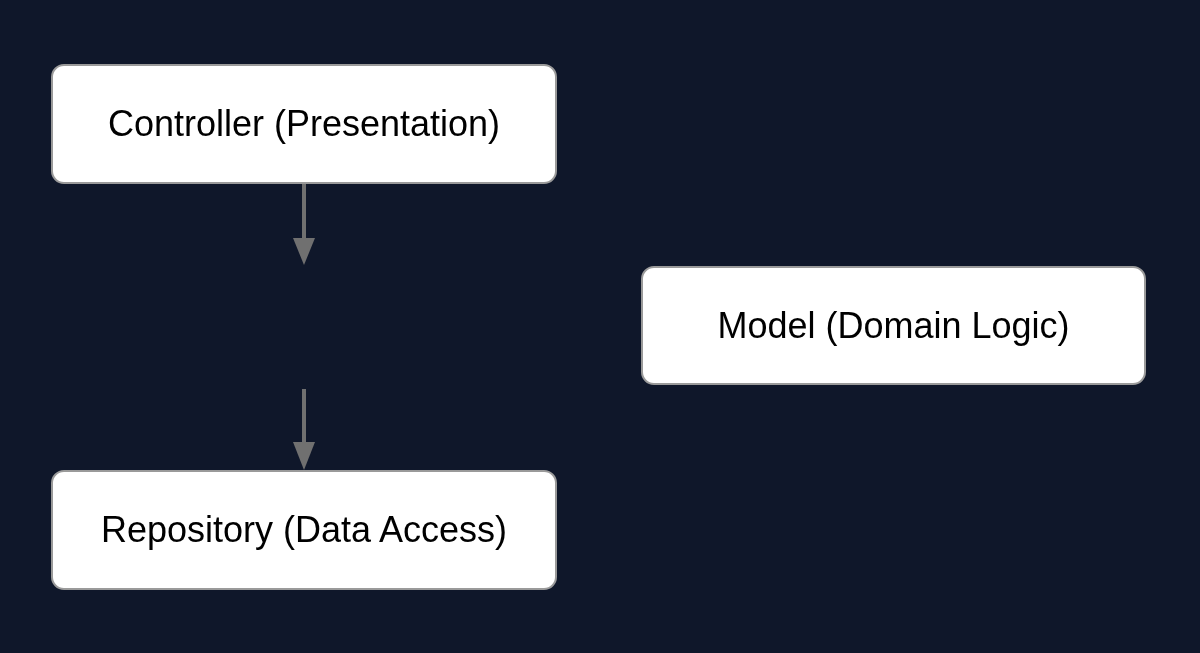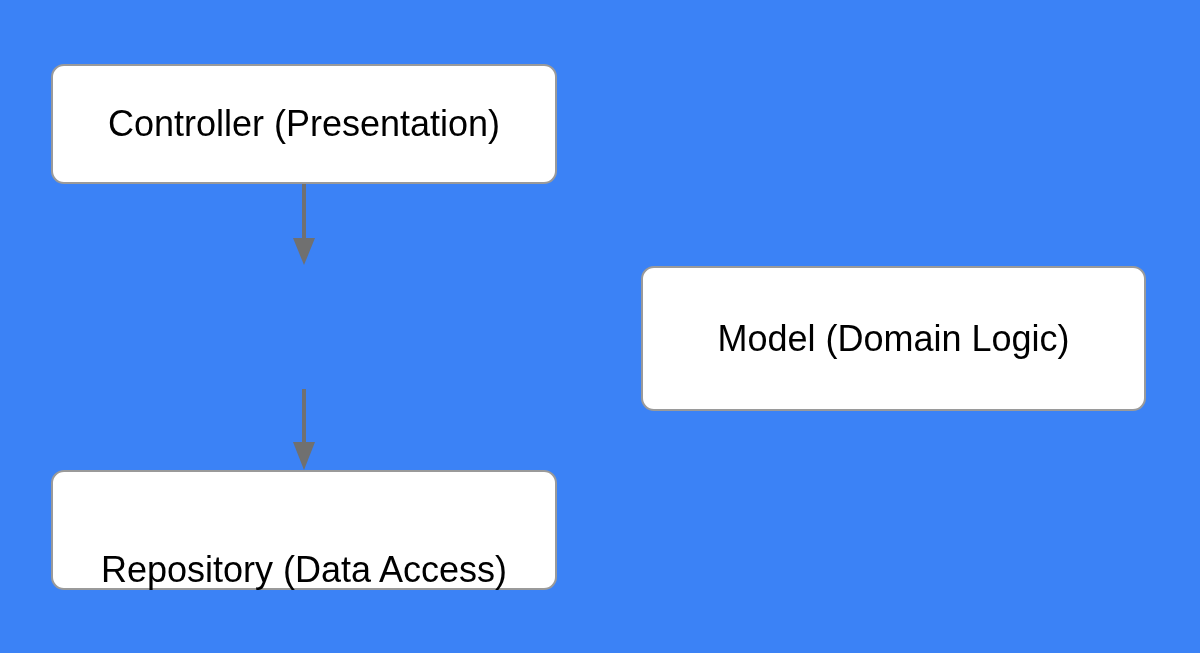--- a/index.html
+++ b/index.html
@@ -8,21 +8,21 @@
     padding: 0;
     background: #ffffff;
   }
   body {
     font-family: "Liberation Sans", sans-serif;
   }
   #canvas {
     position: relative;
     width: 1200px;
     height: 653px;
-    background: #3b82f6;
+    background: #0f172a;
     overflow: hidden;
   }
   .node {
     position: absolute;
     box-sizing: border-box;
     background: #ffffff;
     border: 2px solid #9a9a9a;
     border-radius: 13px;
     display: flex;
     align-items: center;
@@ -32,22 +32,22 @@
     font-family: "Liberation Sans", sans-serif;
     font-size: 36px;
     font-weight: 400;
     color: #000000;
     line-height: 1;
     white-space: nowrap;
     letter-spacing: 0px;
   }
   #node-controller { left: 51px;  top: 64px;  width: 506px; height: 120px; }
   #node-service    { left: 51px;  top: 265px; width: 506px; height: 123px; }
-  #node-repository { left: 51px;  top: 470px; width: 506px; height: 120px; align-items: flex-end; }
-  #node-model      { left: 641px; top: 266px; width: 505px; height: 145px; }
+  #node-repository { left: 51px;  top: 470px; width: 506px; height: 120px; }
+  #node-model      { left: 641px; top: 266px; width: 505px; height: 119px; }
 
   .edge-layer {
     position: absolute;
     left: 0;
     top: 0;
     width: 1200px;
     height: 653px;
     pointer-events: none;
   }
 </style>

